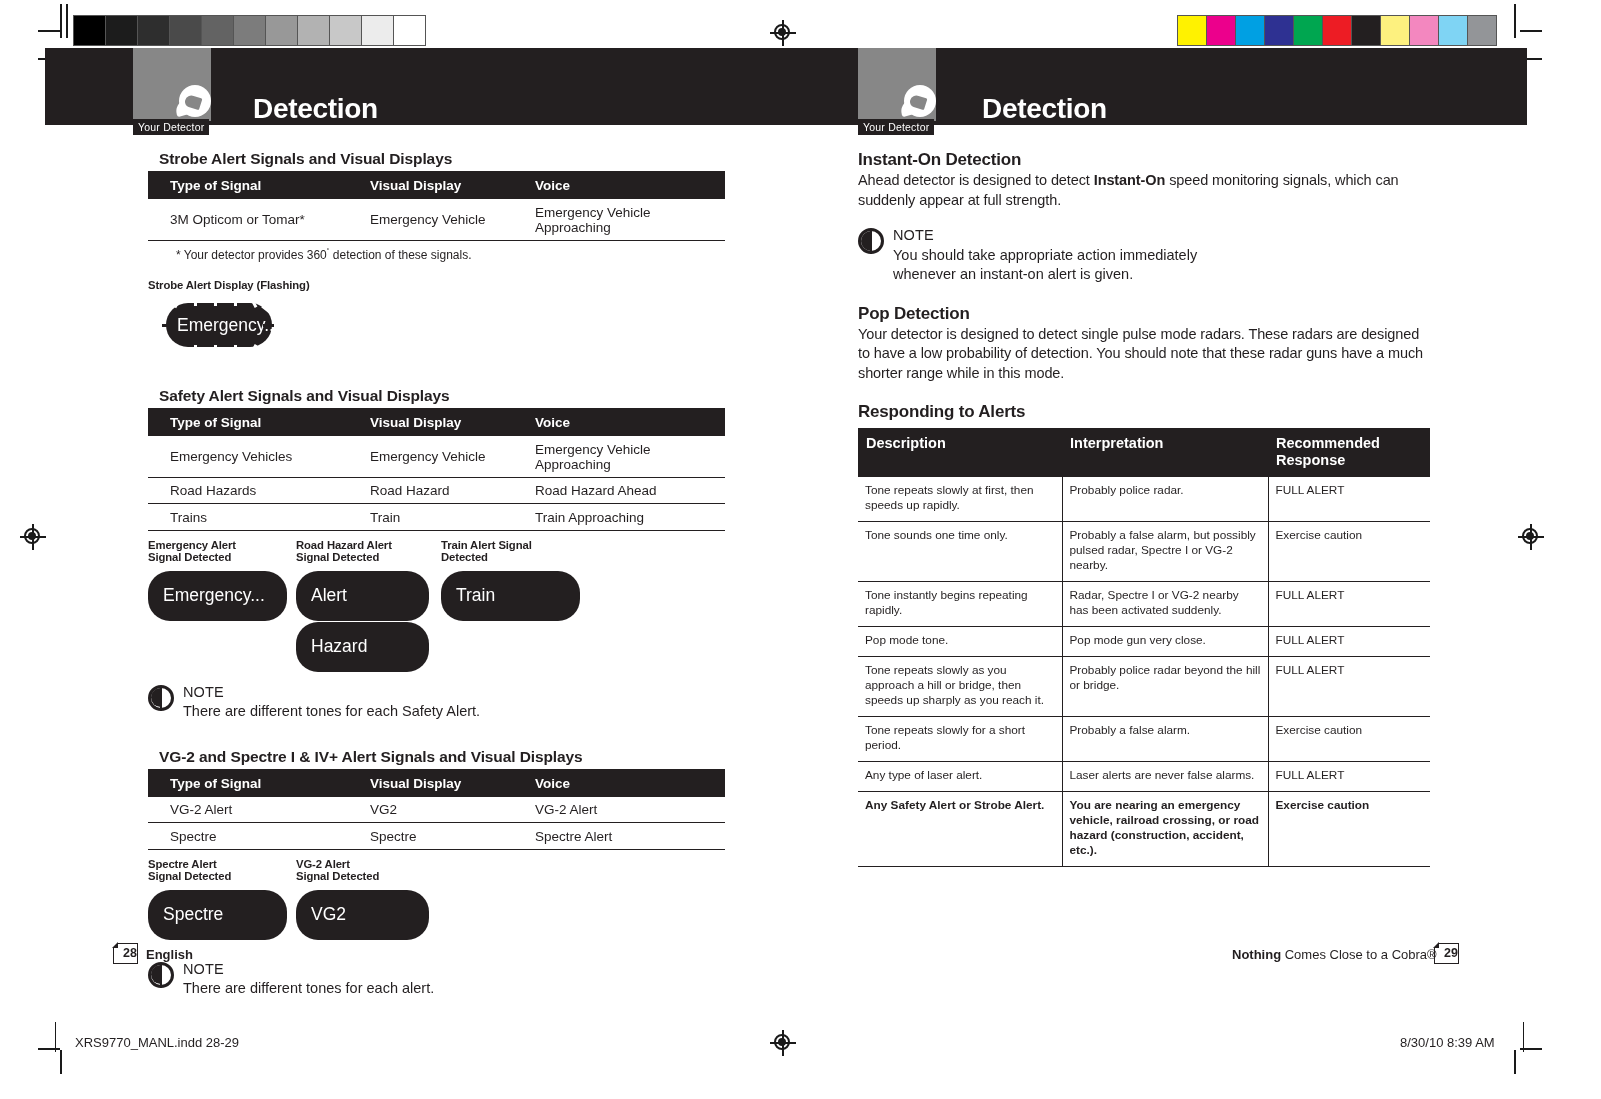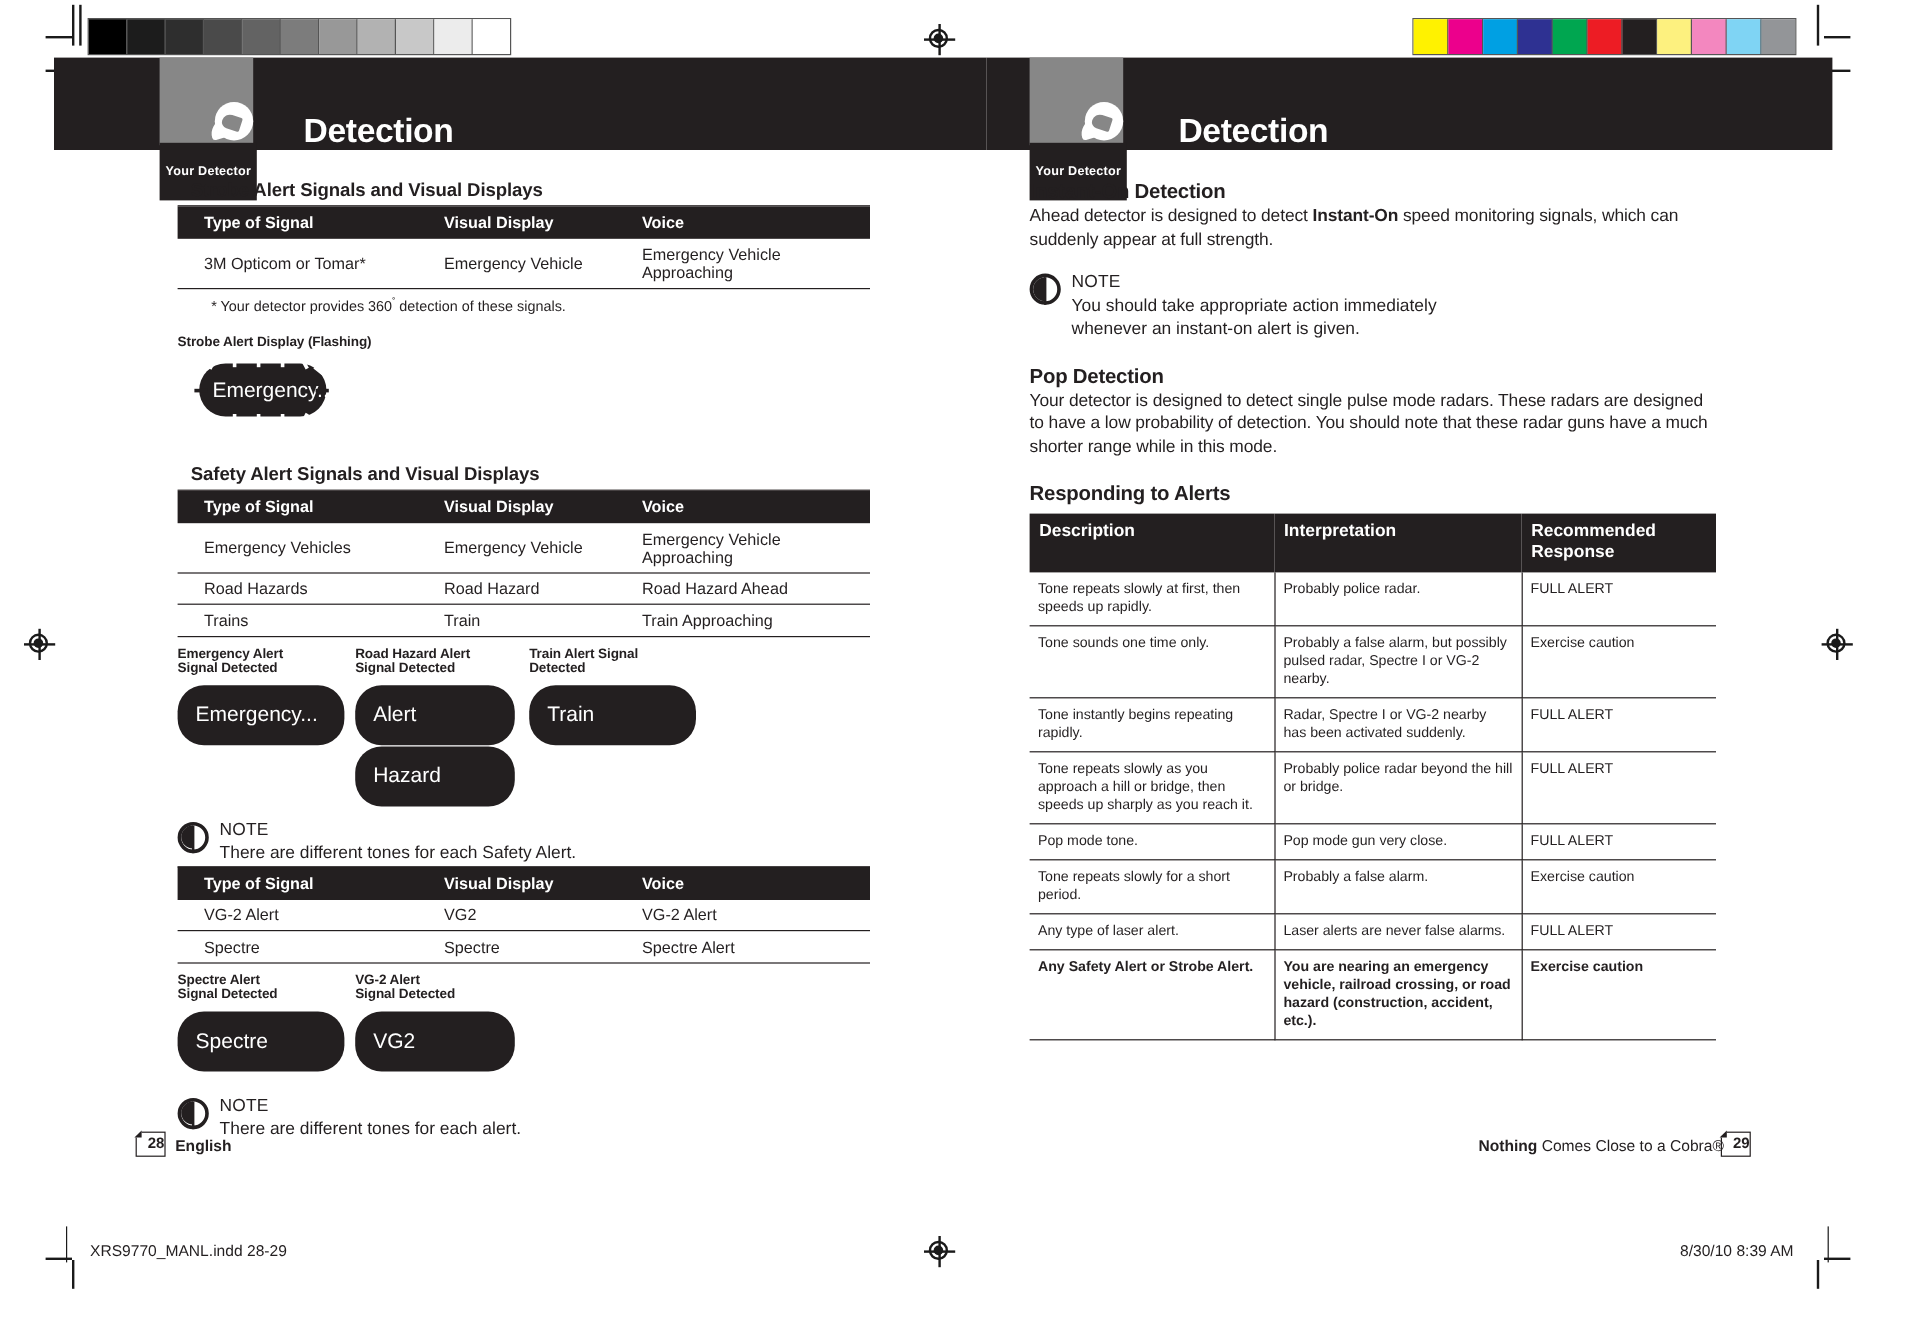--- a/index.html
+++ b/index.html
@@ -24,21 +24,21 @@
   .cropline{position:absolute;background:#1a1a1a;}
 
   
   .banner{position:absolute;background:#231f20;height:77px;}
   .banner-l{left:45px;top:48px;width:777px;}
   .banner-r{left:822px;top:48px;width:705px;}
   .tabbox{position:absolute;width:78px;height:73px;background:#878787;top:48px;}
   .tabbox-l{left:133px;}
   .tabbox-r{left:858px;}
   .tablabel{position:absolute;height:16px;background:#231f20;color:#fff;font-size:10.5px;
-            font-weight:bold;line-height:16px;padding:16px 5px;white-space:nowrap;top:119px;
+            font-weight:normal;line-height:16px;padding:0 5px;white-space:nowrap;top:119px;
             letter-spacing:.2px;}
   .tablabel-l{left:133px;}
   .tablabel-r{left:858px;}
   .detector-icon{position:absolute;top:85px;width:38px;height:34px;}
   .detector-icon .disc{position:absolute;right:0;top:0;width:32px;height:32px;background:#fff;border-radius:50%;}
   .detector-icon .wing{position:absolute;left:2px;top:14px;width:26px;height:15px;background:#fff;
         border-radius:14px 4px 10px 3px;transform:rotate(-16deg);}
   .detector-icon .notch{position:absolute;left:12px;top:11px;width:16px;height:12px;background:#878787;
         border-radius:10px 2px 2px 8px;transform:rotate(18deg);}
   .di-l{left:173px;}
@@ -298,20 +298,21 @@
         <span class="o"></span>
           <span class="half"></span>
           <span class="stem"></span>
         </div>
       <div class="note-body">
         <span class="nt">NOTE</span>
         <span>There are different tones for each Safety Alert.</span>
       </div>
     </div>
 
+    <h2 class="sec" style="margin-top:26px">VG-2 and Spectre I &amp; IV+ Alert Signals and Visual Displays</h2>
     <table class="sigtbl topline">
       <tbody>
           <tr>
         <th class="c1">Type of Signal</th>
         <th class="c2">Visual Display</th>
         <th class="c3">Voice</th>
       </tr>
       <tr>
         <td class="c1">VG-2 Alert</td>
         <td class="c2 b">VG2</td>
@@ -391,30 +392,30 @@
         <td class="rc1">Tone sounds one time only.</td>
         <td class="rc2">Probably a false alarm, but possibly pulsed radar, Spectre I or VG-2 nearby.</td>
         <td>Exercise caution</td>
       </tr>
       <tr>
         <td class="rc1">Tone instantly begins repeating rapidly.</td>
         <td class="rc2">Radar, Spectre I or VG-2 nearby has been activated suddenly.</td>
         <td>FULL ALERT</td>
       </tr>
       <tr>
+        <td class="rc1">Pop mode tone.</td>
+        <td class="rc2">Pop mode gun very close.</td>
+        <td>FULL ALERT</td>
+      </tr>
+      <tr>
         <td class="rc1">Tone repeats slowly as you approach a hill or bridge, then speeds up sharply as you reach it.</td>
         <td class="rc2">Probably police radar beyond the hill or bridge.</td>
         <td>FULL ALERT</td>
       </tr>
       <tr>
-        <td class="rc1">Pop mode tone.</td>
-        <td class="rc2">Pop mode gun very close.</td>
-        <td>FULL ALERT</td>
-      </tr>
-      <tr>
         <td class="rc1">Tone repeats slowly for a short period.</td>
         <td class="rc2">Probably a false alarm.</td>
         <td>Exercise caution</td>
       </tr>
       <tr>
         <td class="rc1">Any type of laser alert.</td>
         <td class="rc2">Laser alerts are never false alarms.</td>
         <td>FULL ALERT</td>
       </tr>
       <tr>

